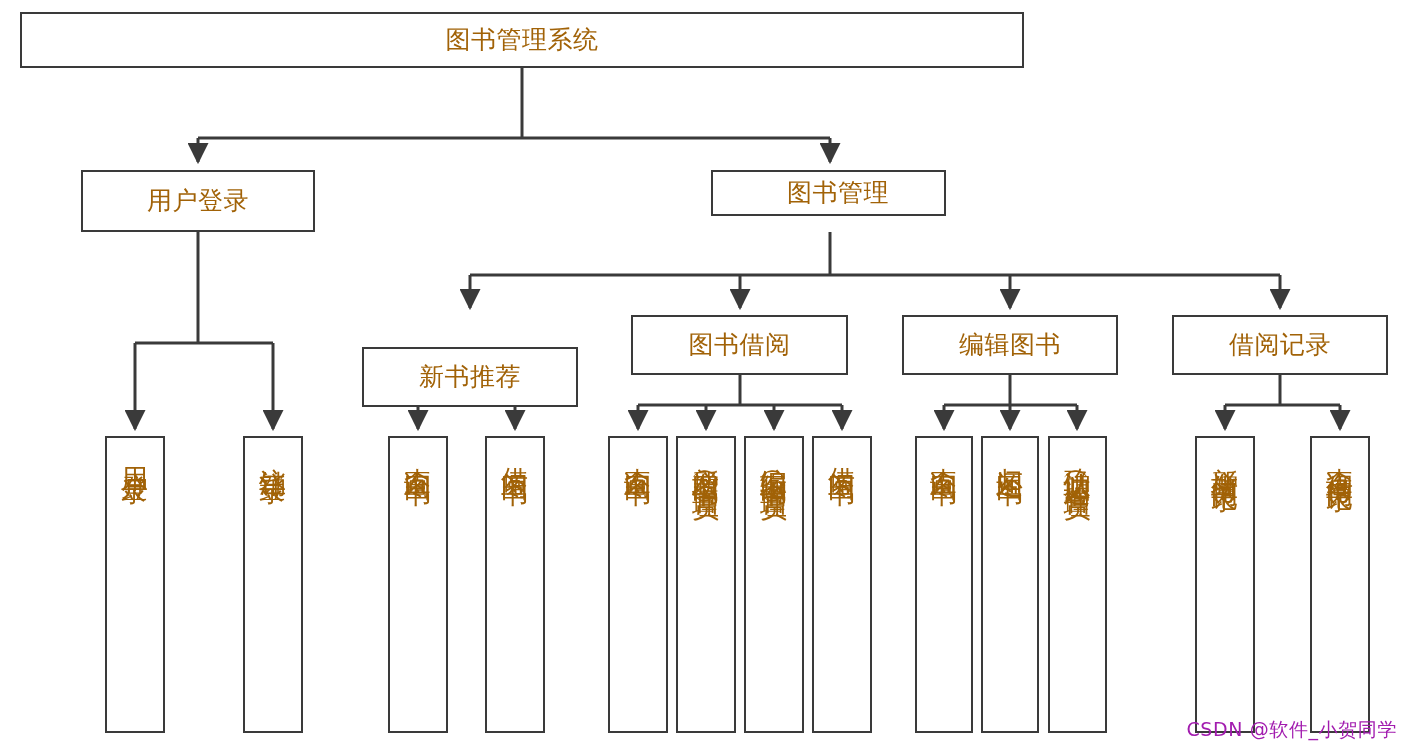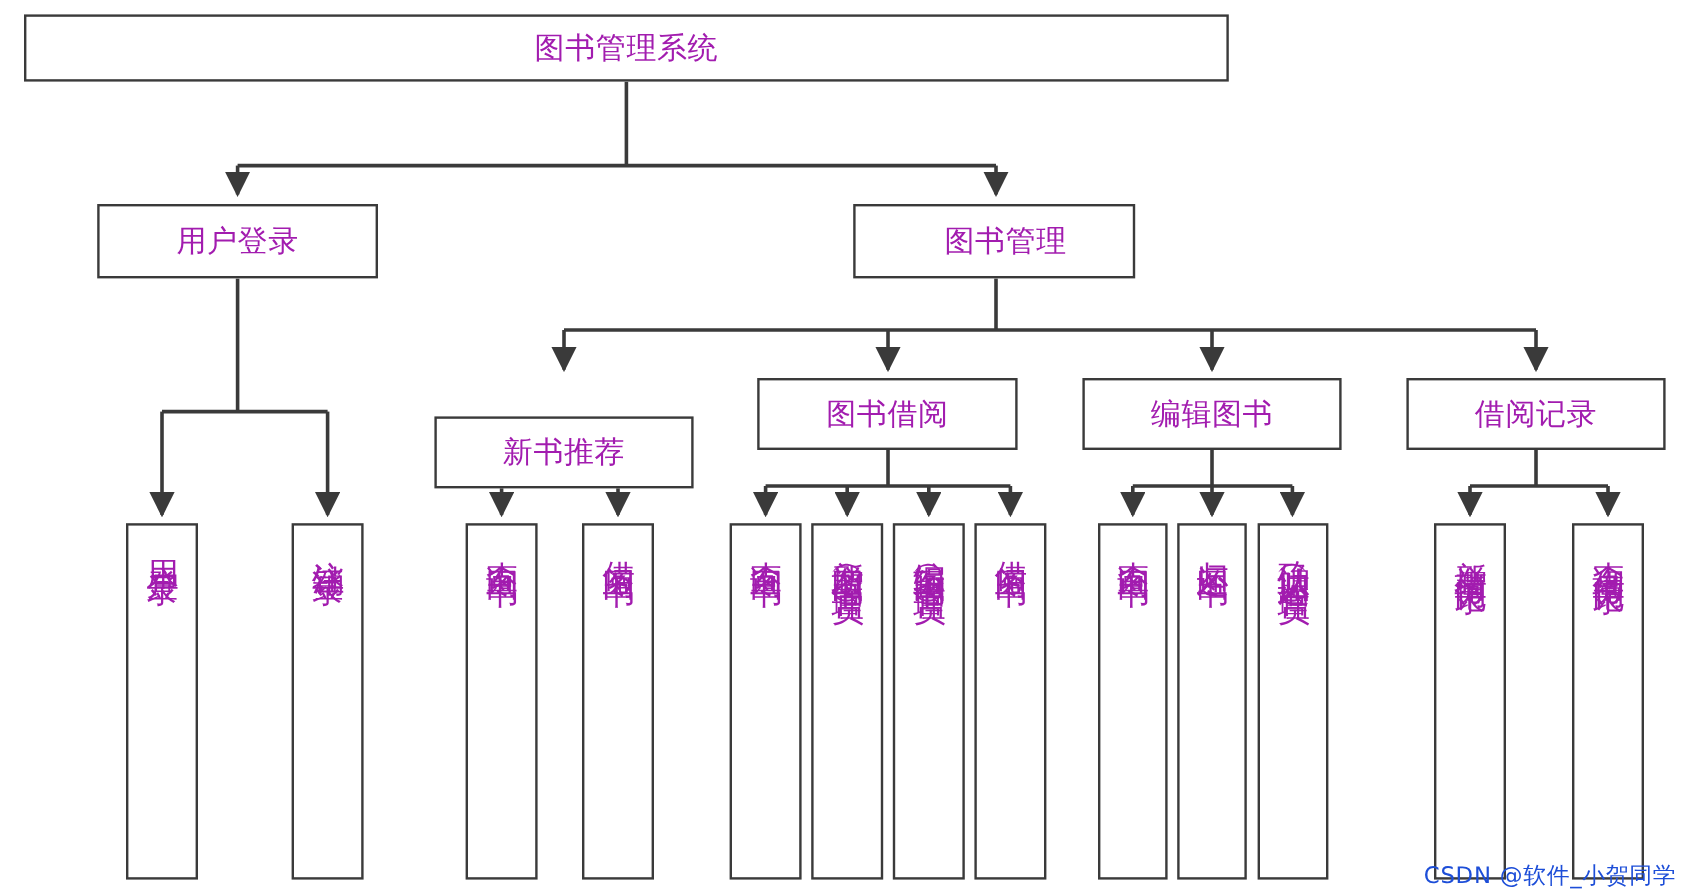--- a/index.html
+++ b/index.html
@@ -26,21 +26,21 @@
     position:absolute;
     box-sizing:border-box;
     background:#ffffff;
     border:2.4px solid #3a3a3a;
     display:flex;
     align-items:center;
     justify-content:center;
     z-index:3;
   }
   .node .lbl{
-    color:#a21caf;
+    color:#a16207;
     line-height:1.12;
     letter-spacing:0.5px;
     white-space:nowrap;
     text-align:center;
   }
   
   .node.horiz .lbl{
     font-size:25px;
   }
   .node.root .lbl{ font-size:25px; }
@@ -55,21 +55,21 @@
     text-orientation:upright;
     font-size:27px;
     letter-spacing:4px;
     line-height:1;
   }
   .watermark{
     position:absolute;
     right:8px;
     bottom:4px;
     font-size:19px;
-    color:#1d4ed8;
+    color:#a21caf;
     letter-spacing:0.6px;
     z-index:9;
     white-space:nowrap;
     font-family:"DejaVu Sans","Liberation Sans",sans-serif;
   }
 </style>
 </head>
 <body>
 
 <div id="canvas">
@@ -124,28 +124,28 @@
     </g>
   </svg>
 
   <div class="node horiz root" style="left:20px;top:12px;width:1004px;height:56px;">
     <span class="lbl">图书管理系统</span>
   </div>
 
   <div class="node horiz" style="left:81px;top:170px;width:234px;height:62px;">
     <span class="lbl">用户登录</span>
   </div>
-  <div class="node horiz" style="left:711px;top:170px;width:235px;height:62px;padding-left:19px;">
+  <div class="node horiz" style="left:711px;top:170px;width:235px;height:46px;padding-left:19px;">
     <span class="lbl">图书管理</span>
   </div>
 
   <div class="node horiz" style="left:362px;top:315px;width:216px;height:60px;margin-top:32px;">
     <span class="lbl">新书推荐</span>
   </div>
-  <div class="node horiz" style="left:631px;top:315px;width:217px;height:60px;">
+  <div class="node horiz" style="left:631px;top:315px;width:217px;height:60px;font-family:Liberation Serif, serif;">
     <span class="lbl">图书借阅</span>
   </div>
   <div class="node horiz" style="left:902px;top:315px;width:216px;height:60px;">
     <span class="lbl">编辑图书</span>
   </div>
   <div class="node horiz" style="left:1172px;top:315px;width:216px;height:60px;">
     <span class="lbl">借阅记录</span>
   </div>
 
   <div class="node vert" style="left:105px;top:436px;width:60px;height:297px;">

